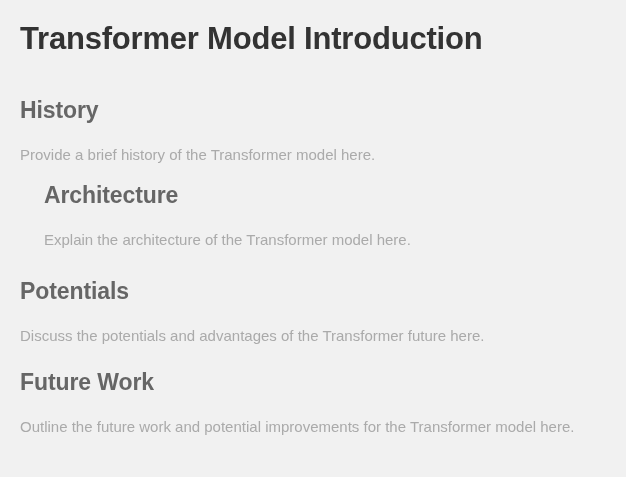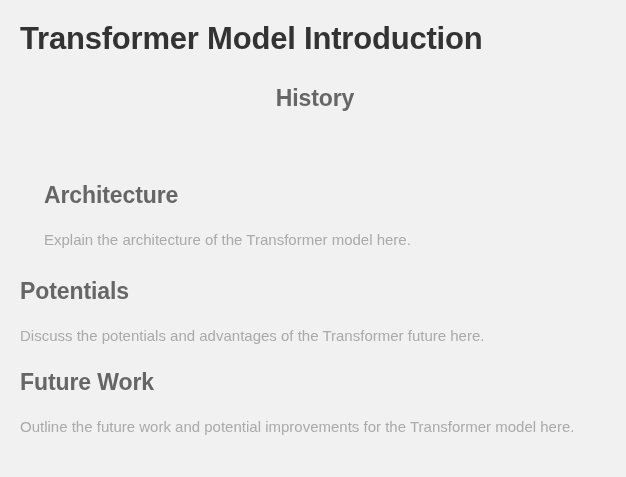--- a/index.html
+++ b/index.html
@@ -53,35 +53,36 @@
   }
   .section-body {
     font-size: 15px;
     font-weight: normal;
     color: #aaaaaa;
     margin: 0;
     padding: 0;
     line-height: 20px;
     white-space: nowrap;
   }
-  .sec-0 { top: 85px; text-align: center; }
+  .sec-0 { top: 97px; }
   .sec-1 { top: 182px; margin-left: 24px; }
   .sec-2 { top: 278px; }
   .sec-3 { top: 369px; }
   .section .section-body { margin-top: 21px; }
 </style>
 </head>
 <body>
 
 <div id="doc-root">
 
   <h1 class="doc-title">Transformer Model Introduction</h1>
 
   <div class="section sec-0">
     <h2 class="section-heading">History</h2>
+    <p class="section-body">Provide a brief history of the Transformer model here.</p>
   </div>
 
   <div class="section sec-1">
     <h2 class="section-heading">Architecture</h2>
     <p class="section-body">Explain the architecture of the Transformer model here.</p>
   </div>
 
   <div class="section sec-2">
     <h2 class="section-heading">Potentials</h2>
     <p class="section-body">Discuss the potentials and advantages of the Transformer future here.</p>

